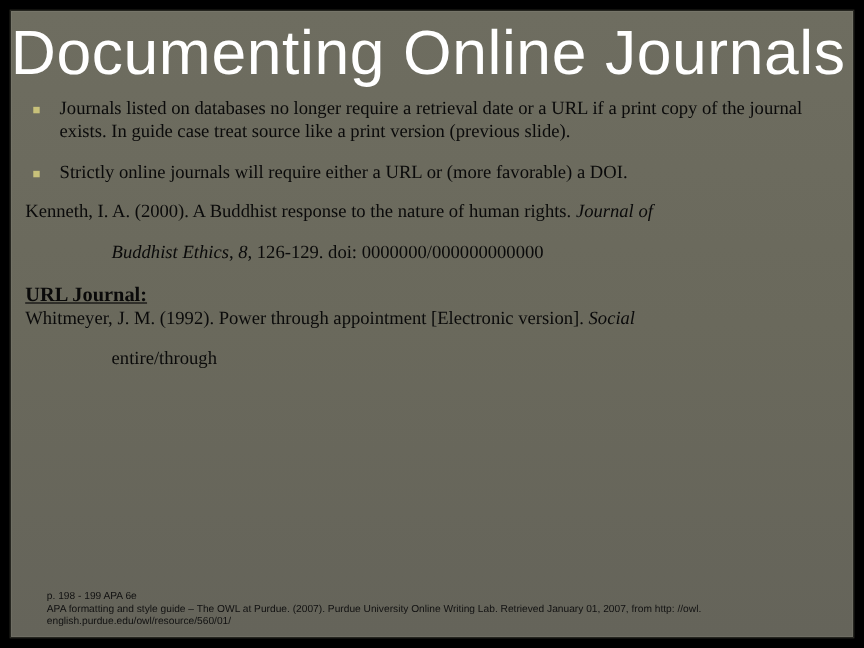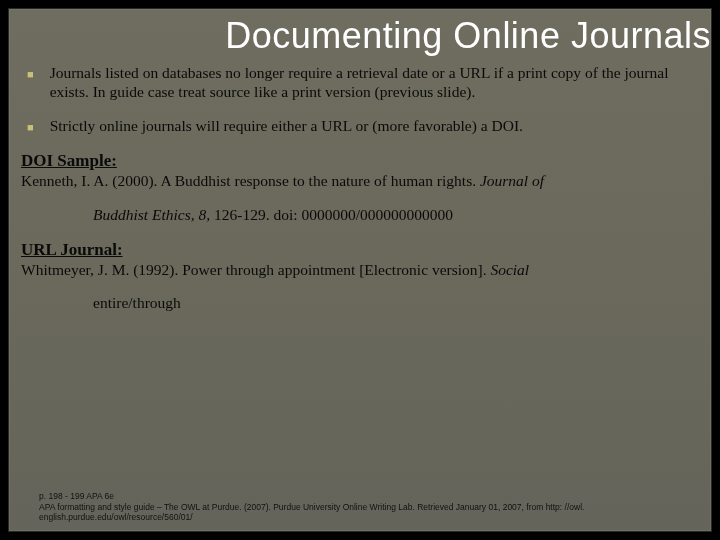--- a/index.html
+++ b/index.html
@@ -13,23 +13,23 @@
     position: absolute;
     top: 8px; left: 8px; right: 8px; bottom: 8px;
     background: linear-gradient(180deg, #6e6d60 0%, #6a695c 50%, #65645a 100%);
     border: 1px solid #2a2a24;
     box-shadow: inset 0 0 0 1px rgba(255,255,255,0.06);
     padding: 6px 0 0 0;
   }
   .title {
     font-family: 'Segoe UI Light', 'Helvetica Neue', Arial, sans-serif;
     font-weight: 300;
-    font-size: 36px;
+    font-size: 52px;
     color: #fff;
-    text-align: right;
+    text-align: left;
     letter-spacing: 0.5px;
     margin-bottom: 6px;
   }
   .bullets {
     list-style: none;
     padding: 0 12px 0 18px;
   }
   .bullets li {
     display: flex;
     align-items: flex-start;
@@ -84,23 +84,20 @@
     <li>
       <span class="marker">■</span>
       <span>Journals listed on databases no longer require a retrieval date or a URL if a print copy of the journal exists. In guide case treat source like a print version (previous slide).</span>
     </li>
     <li>
       <span class="marker">■</span>
       <span>Strictly online journals will  require either a URL or (more favorable) a DOI.</span>
     </li>
   </ul>
 
-  <div class="section-label">
-    <span class="underline">DOI Sample:</span>
-  </div>
   <div class="citation">
     <div class="line1">
       <span>Kenneth, I. A. (2000). A Buddhist response to the nature of human rights. </span><span class="italic">Journal of</span>
     </div>
     <div class="hang">
       <span class="italic">Buddhist Ethics, 8,</span><span> 126-129. doi: 0000000/000000000000</span>
     </div>
   </div>
 
   <div class="section-label">

